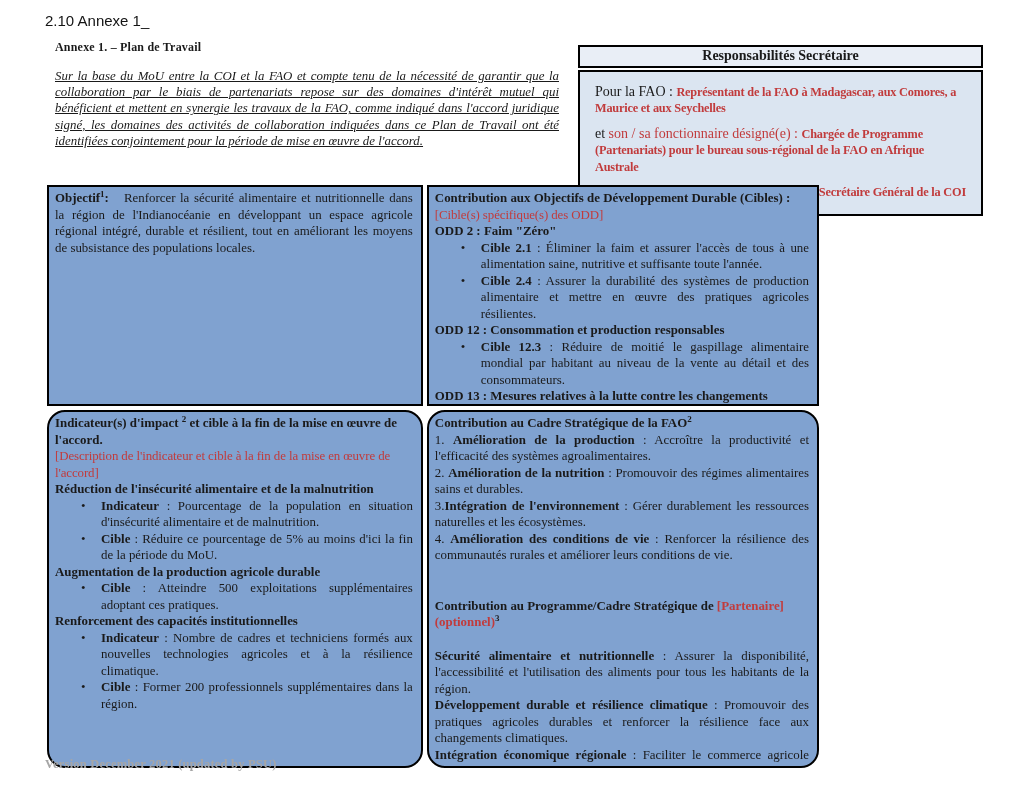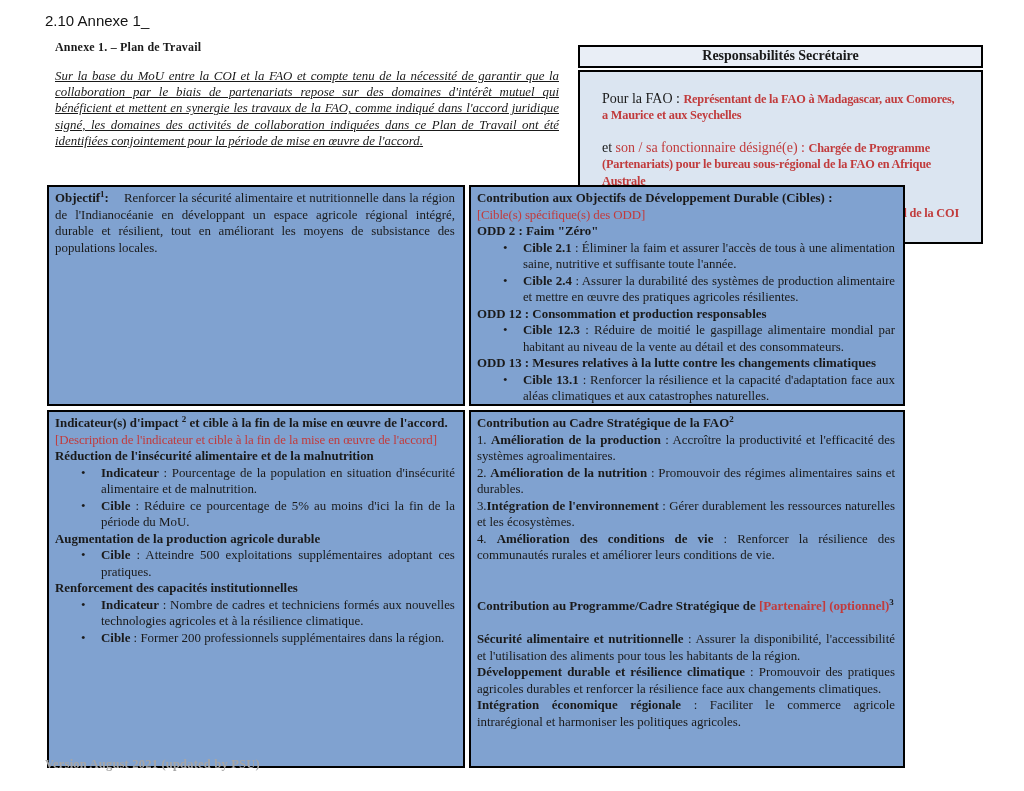--- a/index.html
+++ b/index.html
@@ -31,35 +31,35 @@
   
   .resp-box{position:absolute;left:578px;top:45px;width:405px;}
   .resp-header{
     border:2px solid #000;background:var(--panel-head);
     text-align:center;font-weight:bold;font-size:14px;padding:1px 0 2px;
   }
   .resp-body{
     border:2px solid #000;background:var(--panel);margin-top:2px;
     padding:3px 6px 5px;min-height:90px;font-size:14px;line-height:16.4px;
   }
-  .resp-body p{margin:16px;}
+  .resp-body p{margin:9px;}
   .red-lg{color:var(--red);}
   .red-sm{color:var(--red);font-weight:bold;font-size:12.3px;letter-spacing:-0.2px;}
   .coi-line{margin-top:16px;text-align:right;}
   
-  .grid{position:absolute;left:47px;top:185px;width:858px;}
+  .grid{position:absolute;left:47px;top:185px;width:772px;}
   .grid-row{display:flex;gap:4px;margin-bottom:4px;}
   .cell{
     border:2px solid #000;background:var(--cell-blue);
     padding:3px 8px 3px 6px;font-size:12.9px;line-height:16.5px;overflow:hidden;
   }
   .cell-left{width:456px;}
   .cell-right{width:476px;}
   .row1 .cell{height:221px;}
-  .row2 .cell{height:358px;}
+  .row2 .cell{height:358px;border-radius:18px;}
   .cell p{margin:0;}
   .jtext{text-align:justify;}
   .bold-p{font-weight:bold;}
   .red-line{color:var(--red);letter-spacing:-0.1px;}
   .bullet{position:relative;padding-left:46px;text-align:justify;}
   .bullet::before{content:"\2022";position:absolute;left:26px;top:0;}
   .tab{display:inline-block;width:15px;}
   sup{font-size:9px;line-height:0;vertical-align:super;font-weight:bold;}
   .prog-title{margin-top:34px !important;margin-bottom:17px !important;font-weight:bold;}
   .prog-title .red-part{color:var(--red);font-weight:bold;}
@@ -136,13 +136,13 @@
       <p class="prog-title"><b>Contribution au Programme/Cadre Stratégique de </b><span class="red-part">[Partenaire] (optionnel)</span><sup>3</sup></p>
 
       <p class="jtext"><b>Sécurité alimentaire et nutritionnelle</b><span> : Assurer la disponibilité, l'accessibilité et l'utilisation des aliments pour tous les habitants de la région.</span></p>
       <p class="jtext"><b>Développement durable et résilience climatique</b><span> : Promouvoir des pratiques agricoles durables et renforcer la résilience face aux changements climatiques.</span></p>
       <p class="jtext"><b>Intégration économique régionale</b><span> : Faciliter le commerce agricole intrarégional et harmoniser les politiques agricoles.</span></p>
     </div>
   </div>
 
 </div>
 
-<div class="footer">Version August 2021 (updated by PSU)</div>
+<div class="footer">Version December 2021 (updated by PSU)</div>
 
 </body></html>

